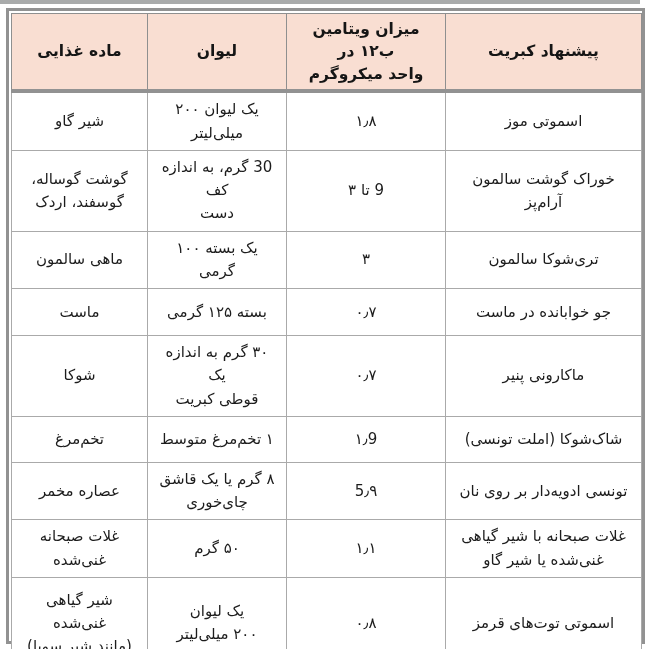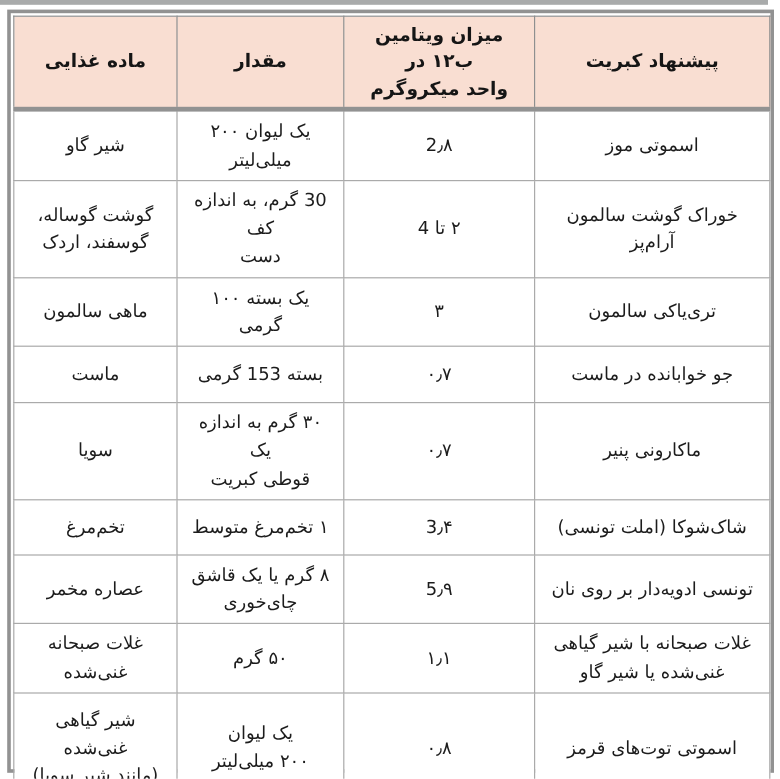--- a/index.html
+++ b/index.html
@@ -80,61 +80,61 @@
 <div class="page">
   <div class="top-strip"></div>
 
   <div class="table-frame">
     <table class="vitamin-table" dir="rtl">
       <thead>
         <tr id="header-row">
             <th style="width: 196px;">پیشنهاد کبریت</th>
             <th style="width: 159px;">میزان ویتامین ب۱۲ در
 واحد میکروگرم</th>
-            <th style="width: 139px;">مقدار</th>
+            <th style="width: 139px;">لیوان</th>
             <th style="width: 136px;">ماده غذایی</th>
           </tr>
       </thead>
       <tbody id="table-body">
           <tr>
             <td>اسموتی موز</td>
-            <td>2٫۸</td>
+            <td>۱٫۸</td>
             <td>یک لیوان ۲۰۰ میلی‌لیتر</td>
             <td>شیر گاو</td>
           </tr>
           <tr>
             <td>خوراک گوشت سالمون آرام‌پز</td>
-            <td>۲ تا 4</td>
+            <td>9 تا ۳</td>
             <td>30 گرم، به اندازه کف
 دست</td>
             <td>گوشت گوساله،
 گوسفند، اردک</td>
           </tr>
           <tr>
-            <td>تری‌یاکی سالمون</td>
+            <td>تری‌شوکا سالمون</td>
             <td>۳</td>
             <td>یک بسته ۱۰۰ گرمی</td>
             <td>ماهی سالمون</td>
           </tr>
           <tr>
             <td>جو خوابانده در ماست</td>
             <td>۰٫۷</td>
-            <td>بسته 153 گرمی</td>
+            <td>بسته ۱۲۵ گرمی</td>
             <td>ماست</td>
           </tr>
           <tr>
             <td>ماکارونی پنیر</td>
             <td>۰٫۷</td>
             <td>۳۰ گرم به اندازه یک
 قوطی کبریت</td>
-            <td>سویا</td>
+            <td>شوکا</td>
           </tr>
           <tr>
             <td>شاک‌شوکا (املت تونسی)</td>
-            <td>3٫۴</td>
+            <td>۱٫9</td>
             <td>۱ تخم‌مرغ متوسط</td>
             <td>تخم‌مرغ</td>
           </tr>
           <tr>
             <td>تونسی ادویه‌دار بر روی نان</td>
             <td>5٫۹</td>
             <td>۸ گرم یا یک قاشق
 چای‌خوری</td>
             <td>عصاره مخمر</td>
           </tr>

